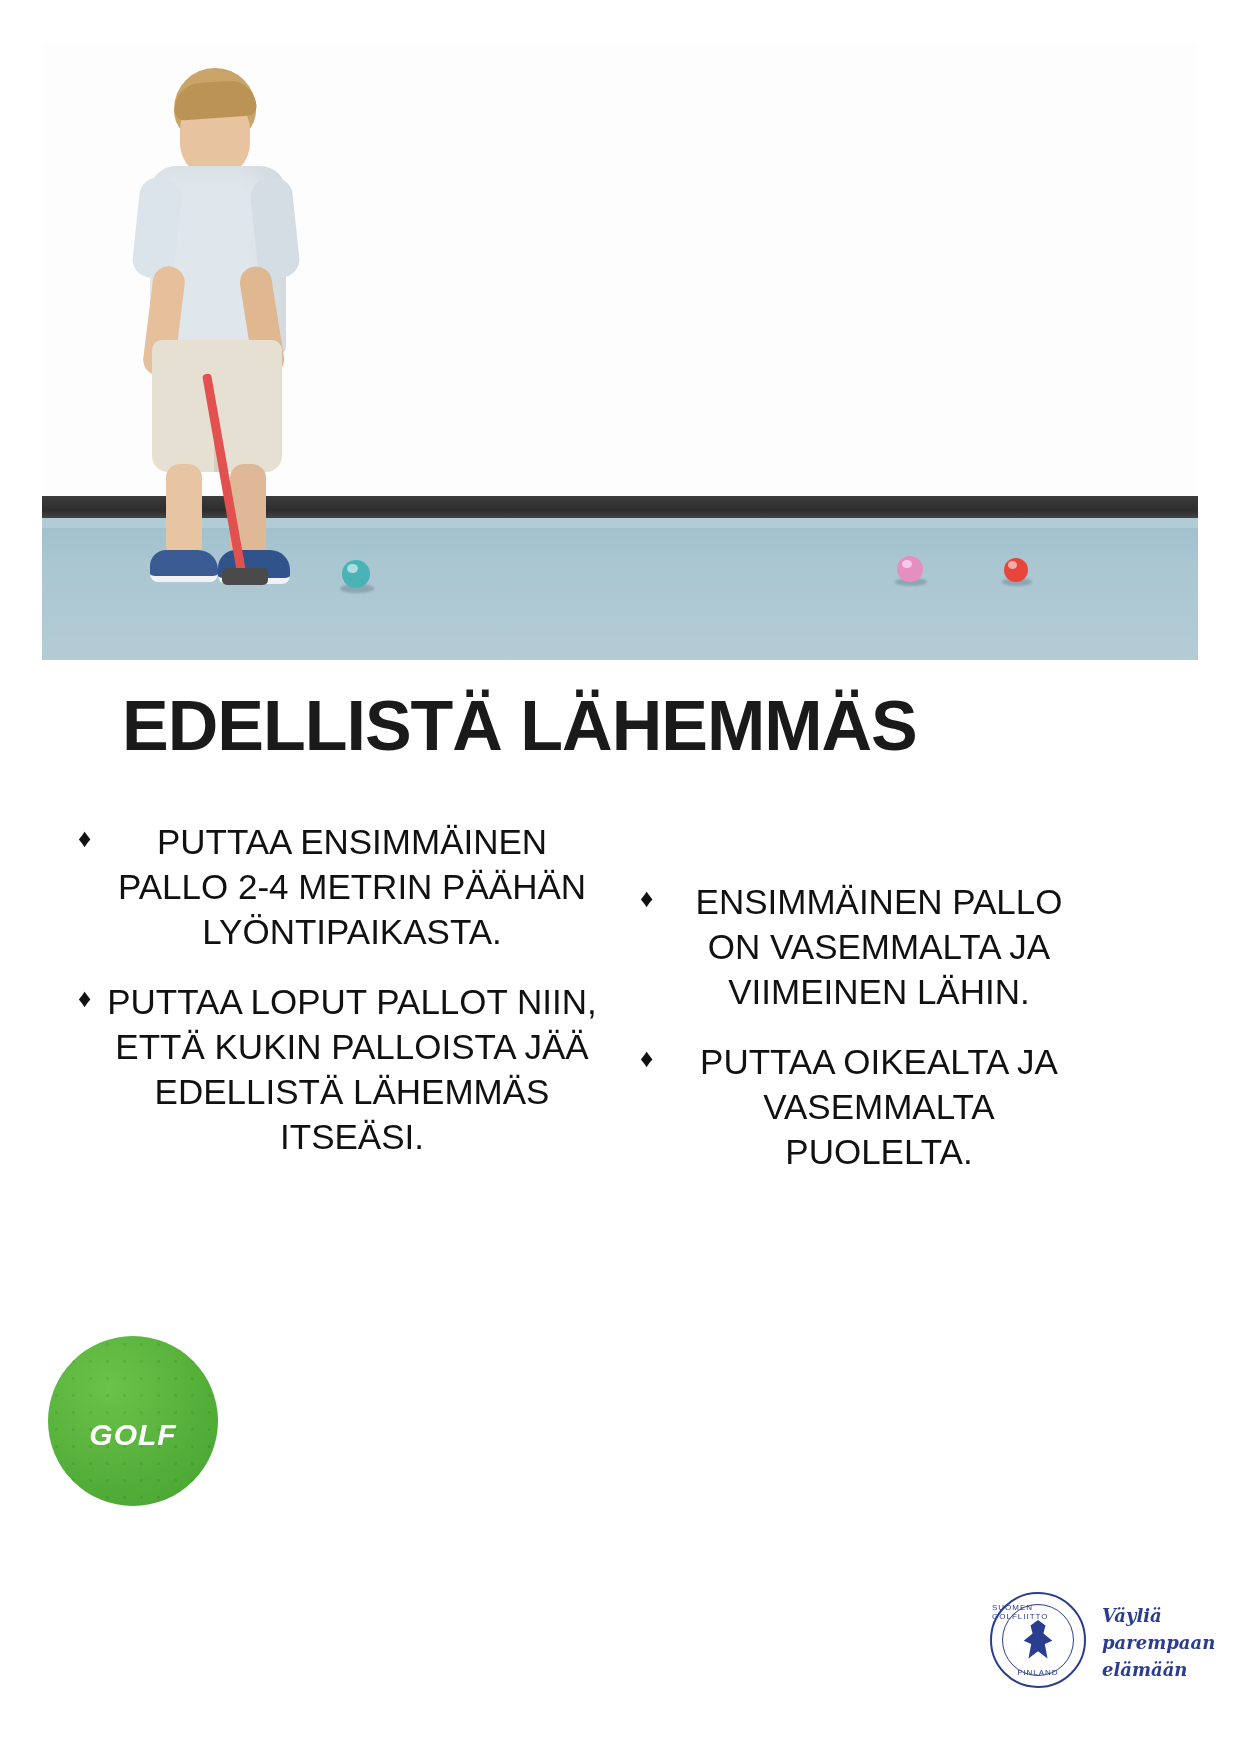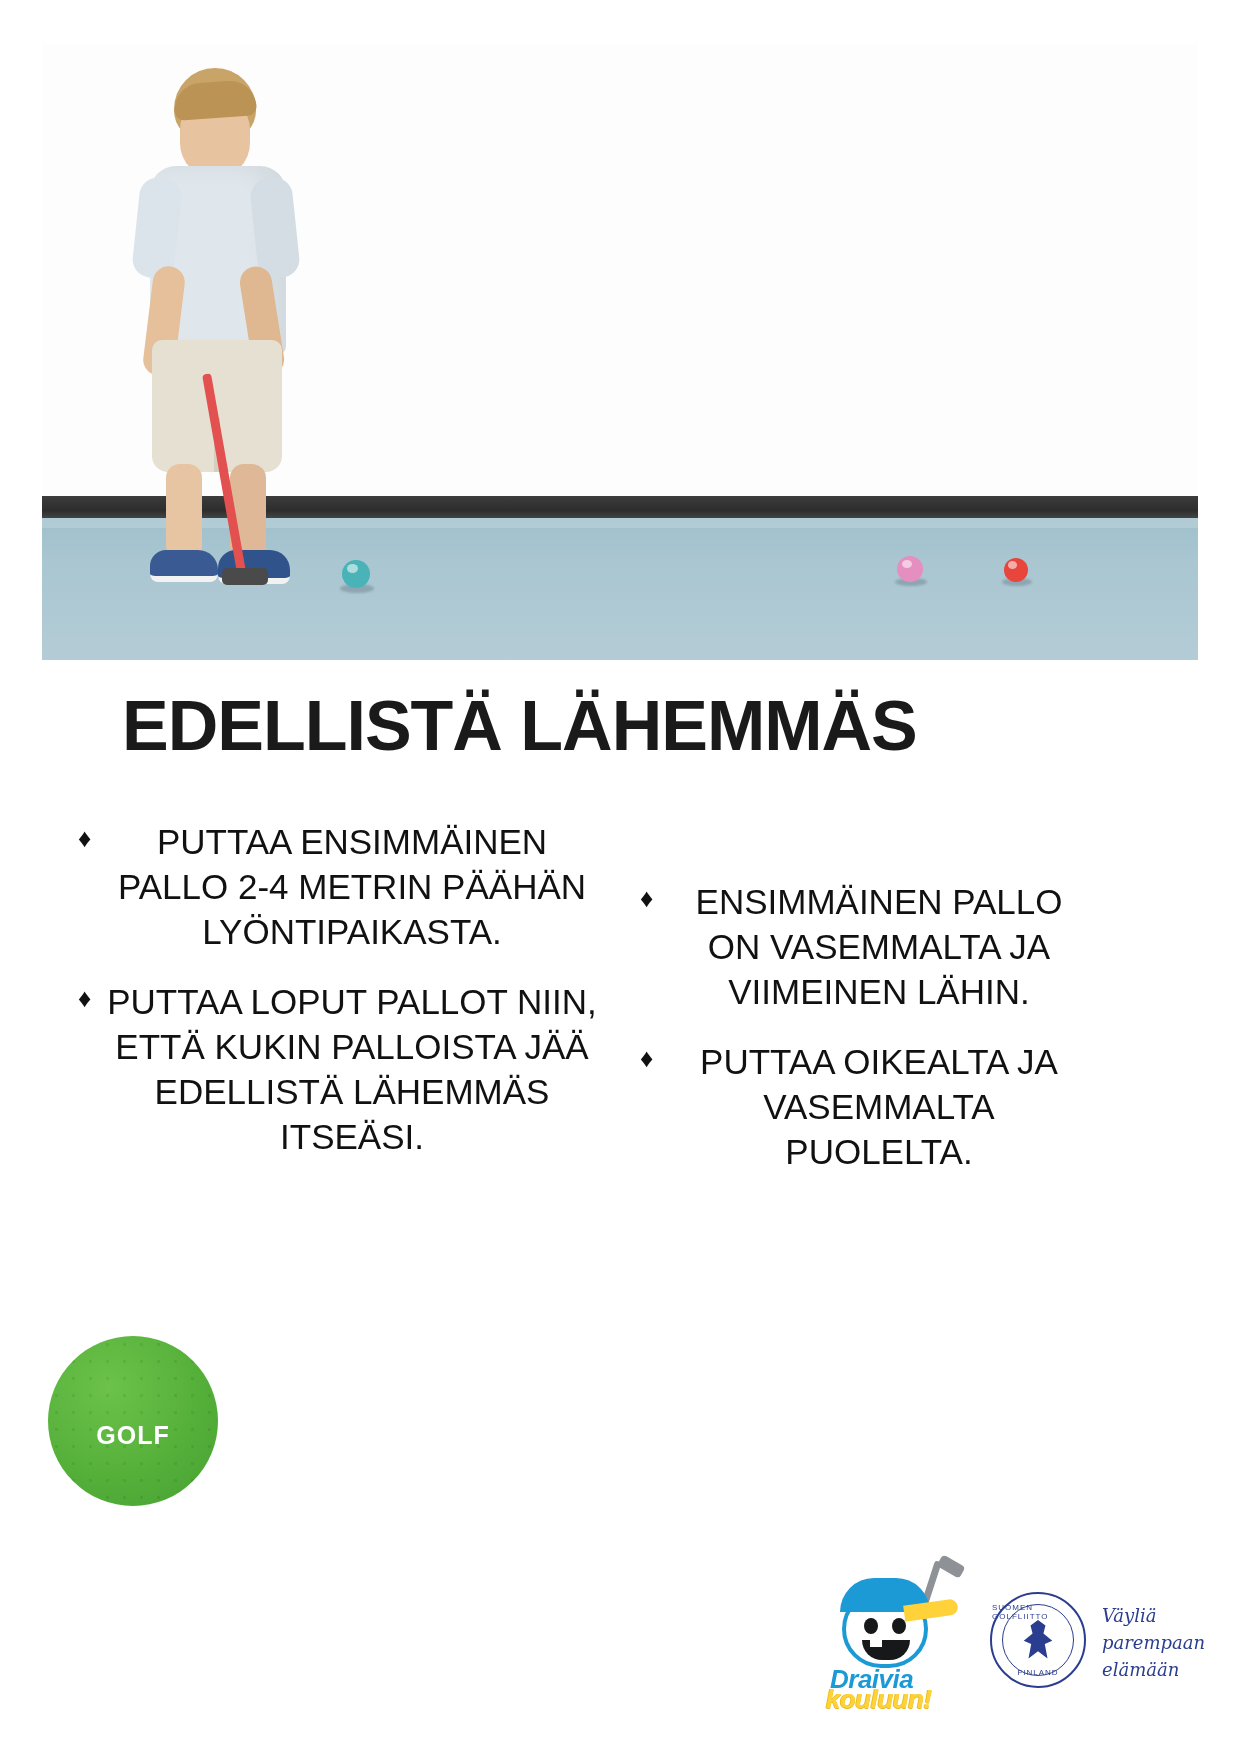--- a/index.html
+++ b/index.html
@@ -191,23 +191,24 @@
   .golf-badge .dimples {
     position: absolute; inset: 0; border-radius: 50%;
     background-image: radial-gradient(circle, rgba(0,0,0,0.08) 1.6px, transparent 2px);
     background-size: 17px 17px;
     opacity: .85;
   }
   .golf-badge .label {
     position: relative;
     color: #ffffff;
     font-weight: bold;
-    font-size: 25px;
+    font-size: 30px;
     letter-spacing: 1px;
     margin-top: 28px;
+    font-style: italic;
   }
 
   
   .footer-logos {
     position: absolute;
     left: 820px;
     top: 1550px;
     width: 380px;
     height: 170px;
   }
@@ -289,20 +290,21 @@
   }
 
   
   .slogan {
     position: absolute; left: 282px; top: 52px;
     font-family: "DejaVu Serif", serif;
     font-style: italic;
     font-size: 18px;
     line-height: 1.5;
     color: #2a3d8f;
+    font-weight: bold;
   }
 </style>
 </head>
 <body>
 
 <div class="photo">
   <div class="wall"></div>
   <div class="baseboard"></div>
   <div class="floor"></div>
   <div class="floorshine"></div>
@@ -362,33 +364,20 @@
   </div>
 </div>
 
 <div class="golf-badge">
   <div class="dimples"></div>
   <span class="label">GOLF</span>
 </div>
 
 <div class="footer-logos">
 
-  <div class="draivia">
-    <div class="club"></div>
-    <div class="club-head2"></div>
-    <div class="face-circle"></div>
-    <div class="cap"></div>
-    <div class="cap-brim"></div>
-    <div class="eye-l"></div>
-    <div class="eye-r"></div>
-    <div class="mouth"></div>
-    <div class="tooth"></div>
-    <div class="word1">Draivia</div>
-    <div class="word2">kouluun!</div>
-  </div>
 
   <div class="seal">
     <div class="top-text">SUOMEN GOLFLIITTO</div>
     <div class="inner">
       <div class="lion"></div>
     </div>
     <div class="bottom-text">FINLAND</div>
   </div>
 
   <div class="slogan">Väyliä<br>parempaan<br>elämään</div>

